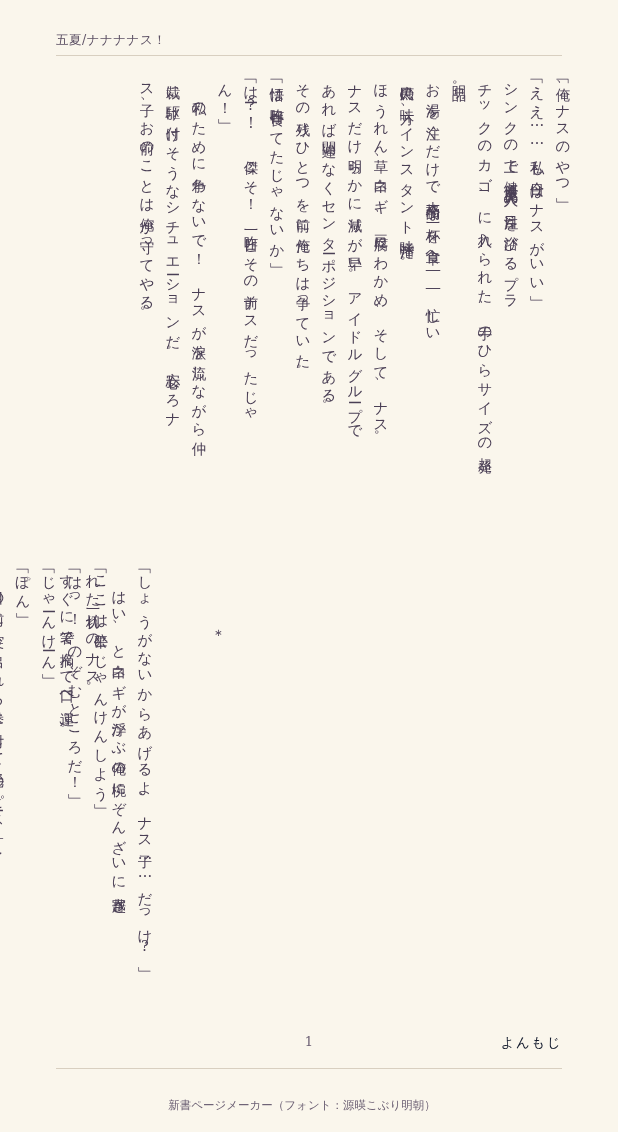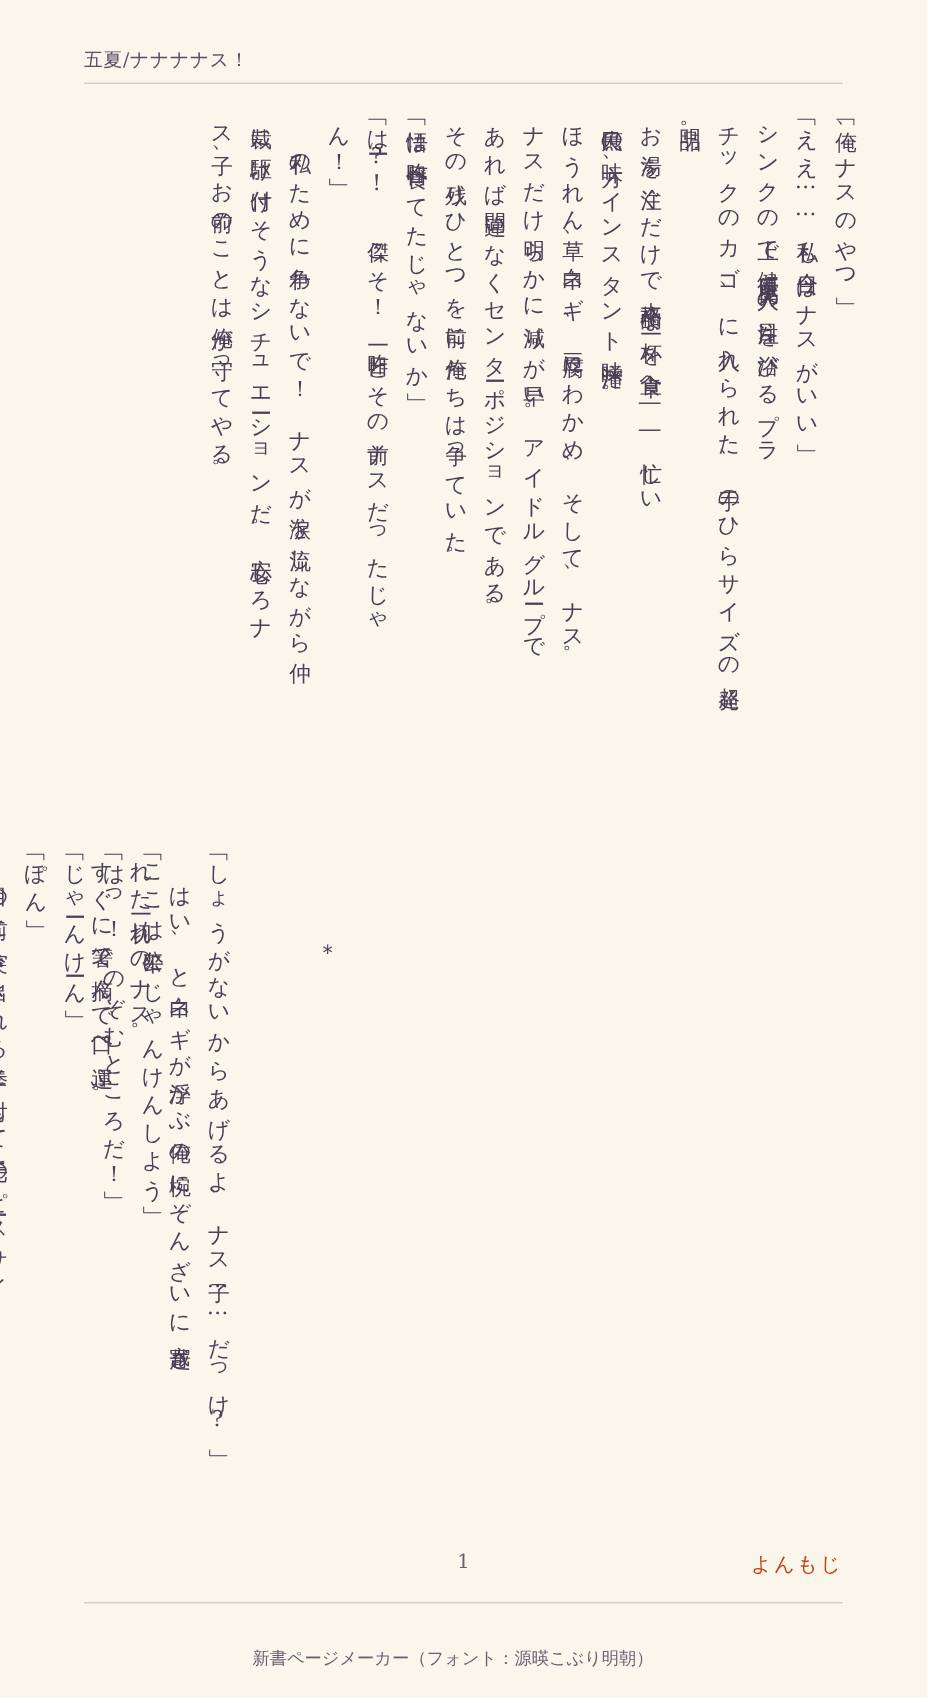--- a/index.html
+++ b/index.html
@@ -95,21 +95,21 @@
     color: #6b5f73;
     font-family: "DejaVu Serif", "Liberation Serif", serif;
   }
 
   .footer-author {
     position: absolute;
     right: 56px;
     top: 1034px;
     font-size: 13.5px;
     letter-spacing: 1.5px;
-    color: #c2410c;
+    color: #0f172a;
     font-family: "DejaVu Serif", "Liberation Serif", serif;
   }
 
   .footer-rule {
     position: absolute;
     left: 56px;
     top: 1068px;
     width: 506px;
     height: 1px;
     background: #d8cfc0;

